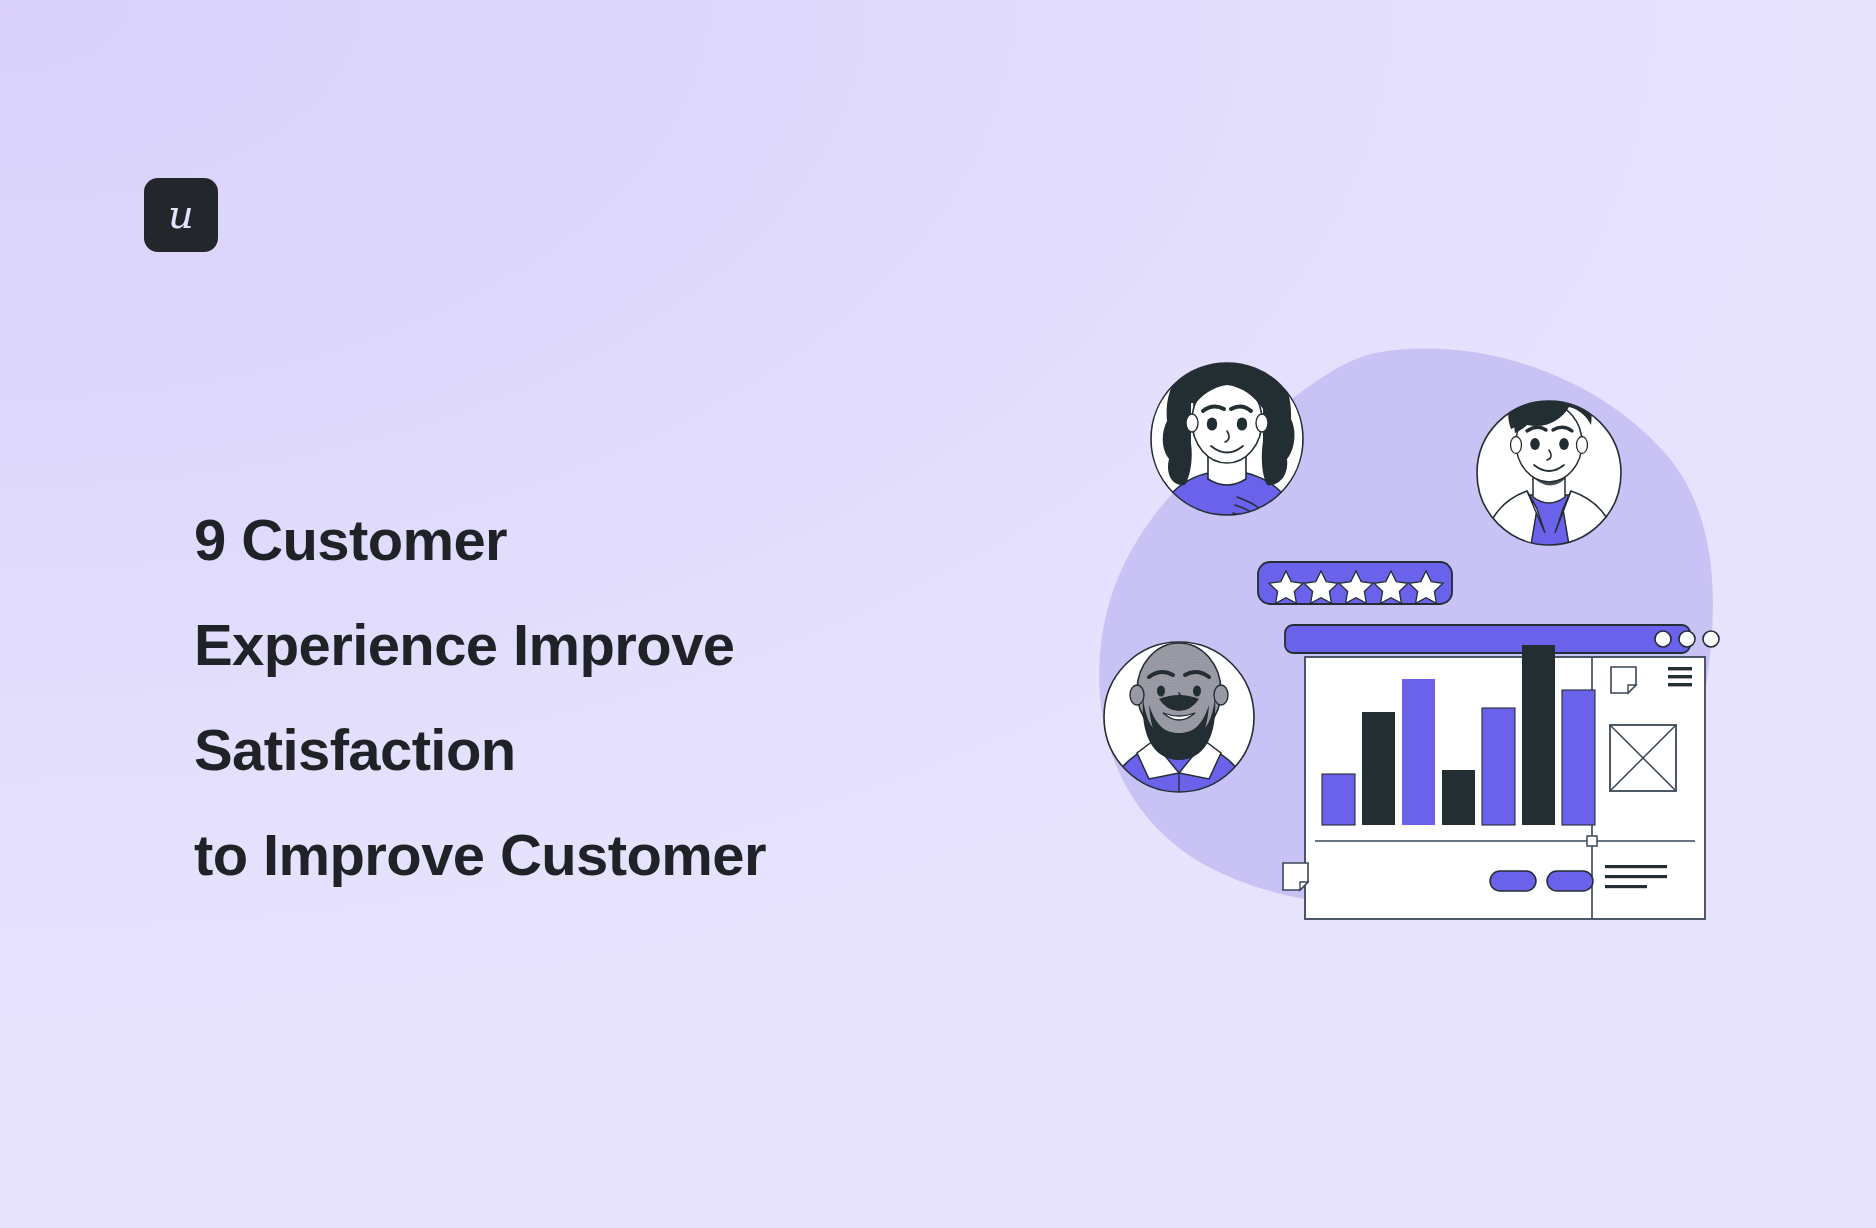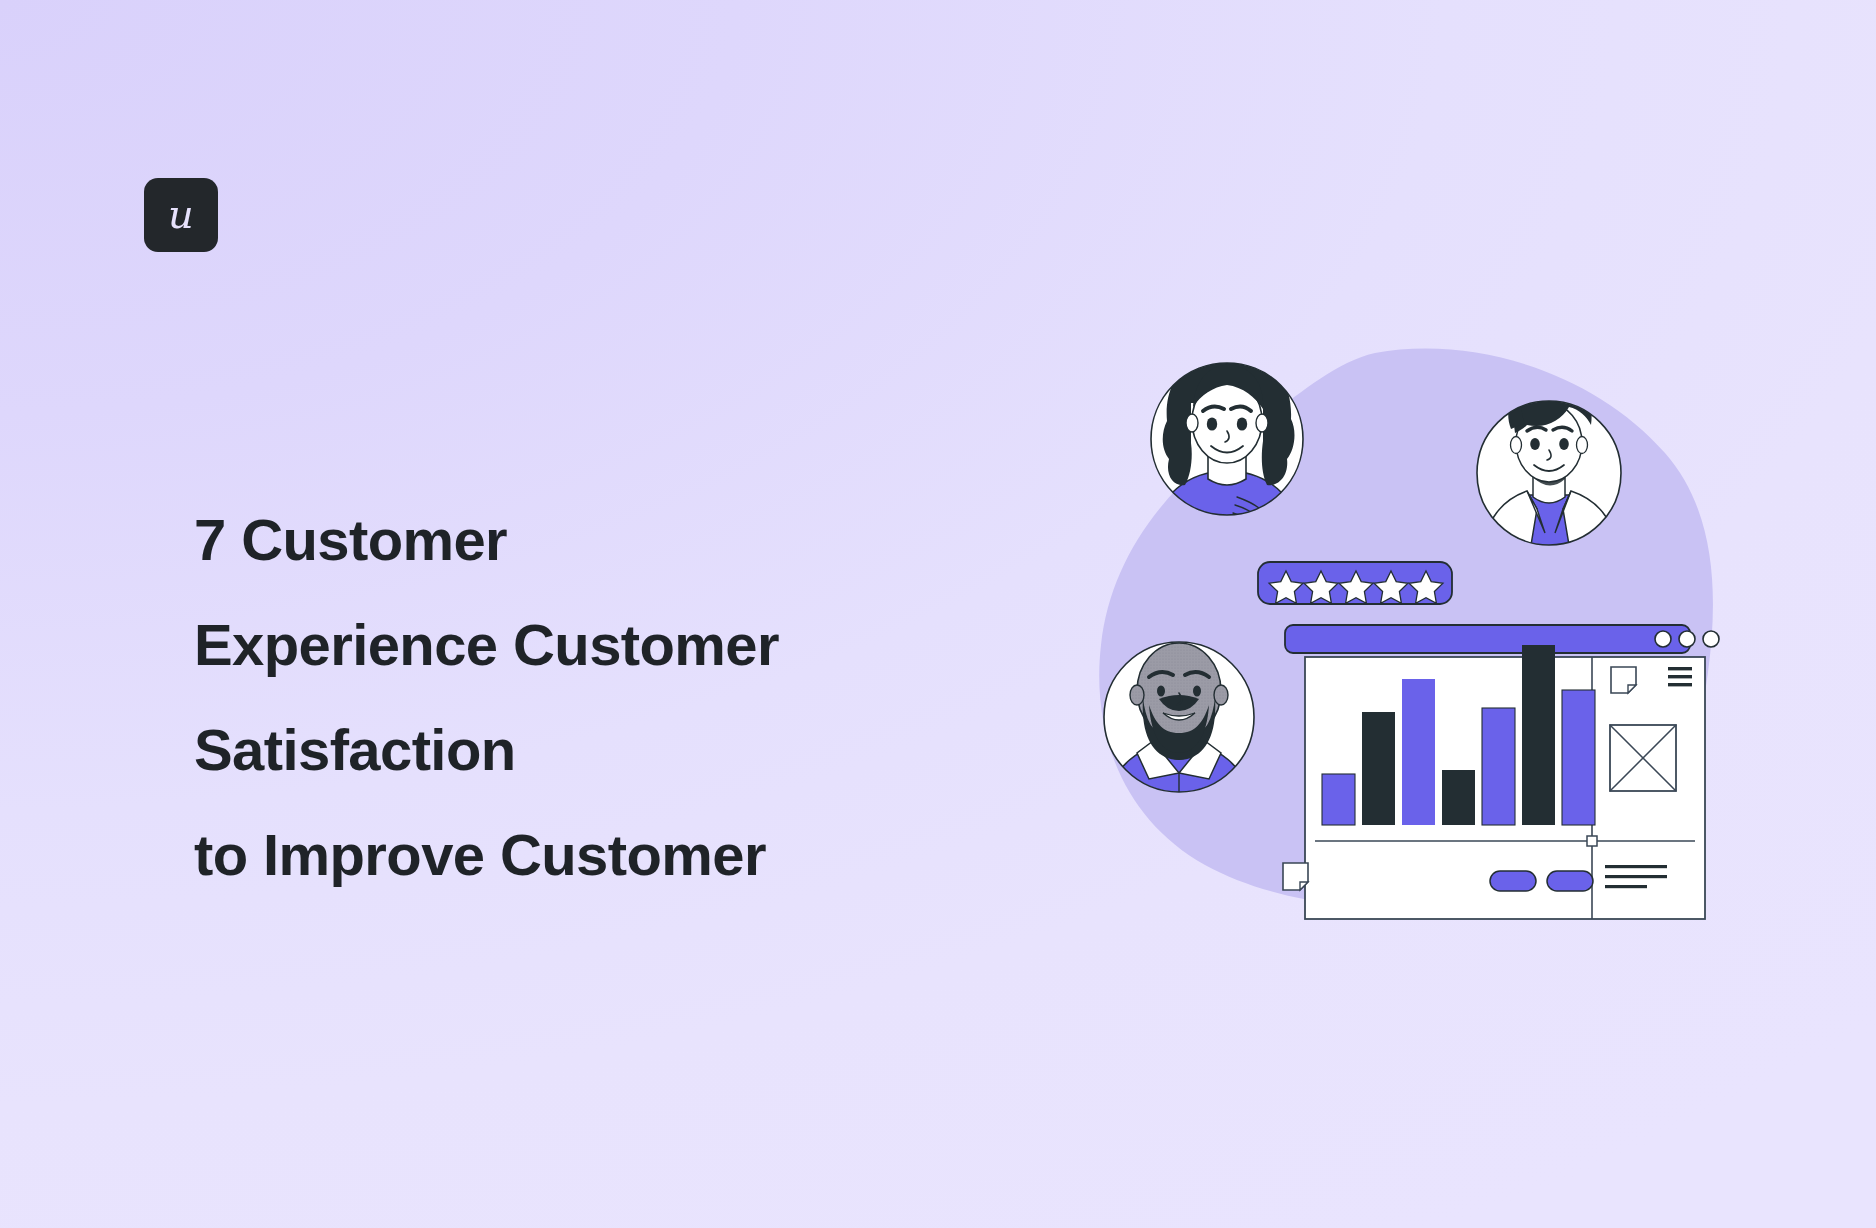--- a/index.html
+++ b/index.html
@@ -74,22 +74,22 @@
 </head>
 <body>
 
 <div id="stage">
 
   <div class="logo-mark">
     <span class="logo-glyph">u</span>
   </div>
 
   <h1 class="headline">
-    <span class="ln">7 Customer</span>
-    <span class="ln">Experience Customer</span>
+    <span class="ln">9 Customer</span>
+    <span class="ln">Experience Improve</span>
     <span class="ln">Satisfaction</span>
     <span class="ln">to Improve Customer</span>
   </h1>
 
   <div class="illo">
     <svg viewBox="0 0 660 600" xmlns="http://www.w3.org/2000/svg">
       <defs>
         <clipPath id="clipAvatar1">
             <circle cx="152" cy="114" r="76"></circle>
           </clipPath>

